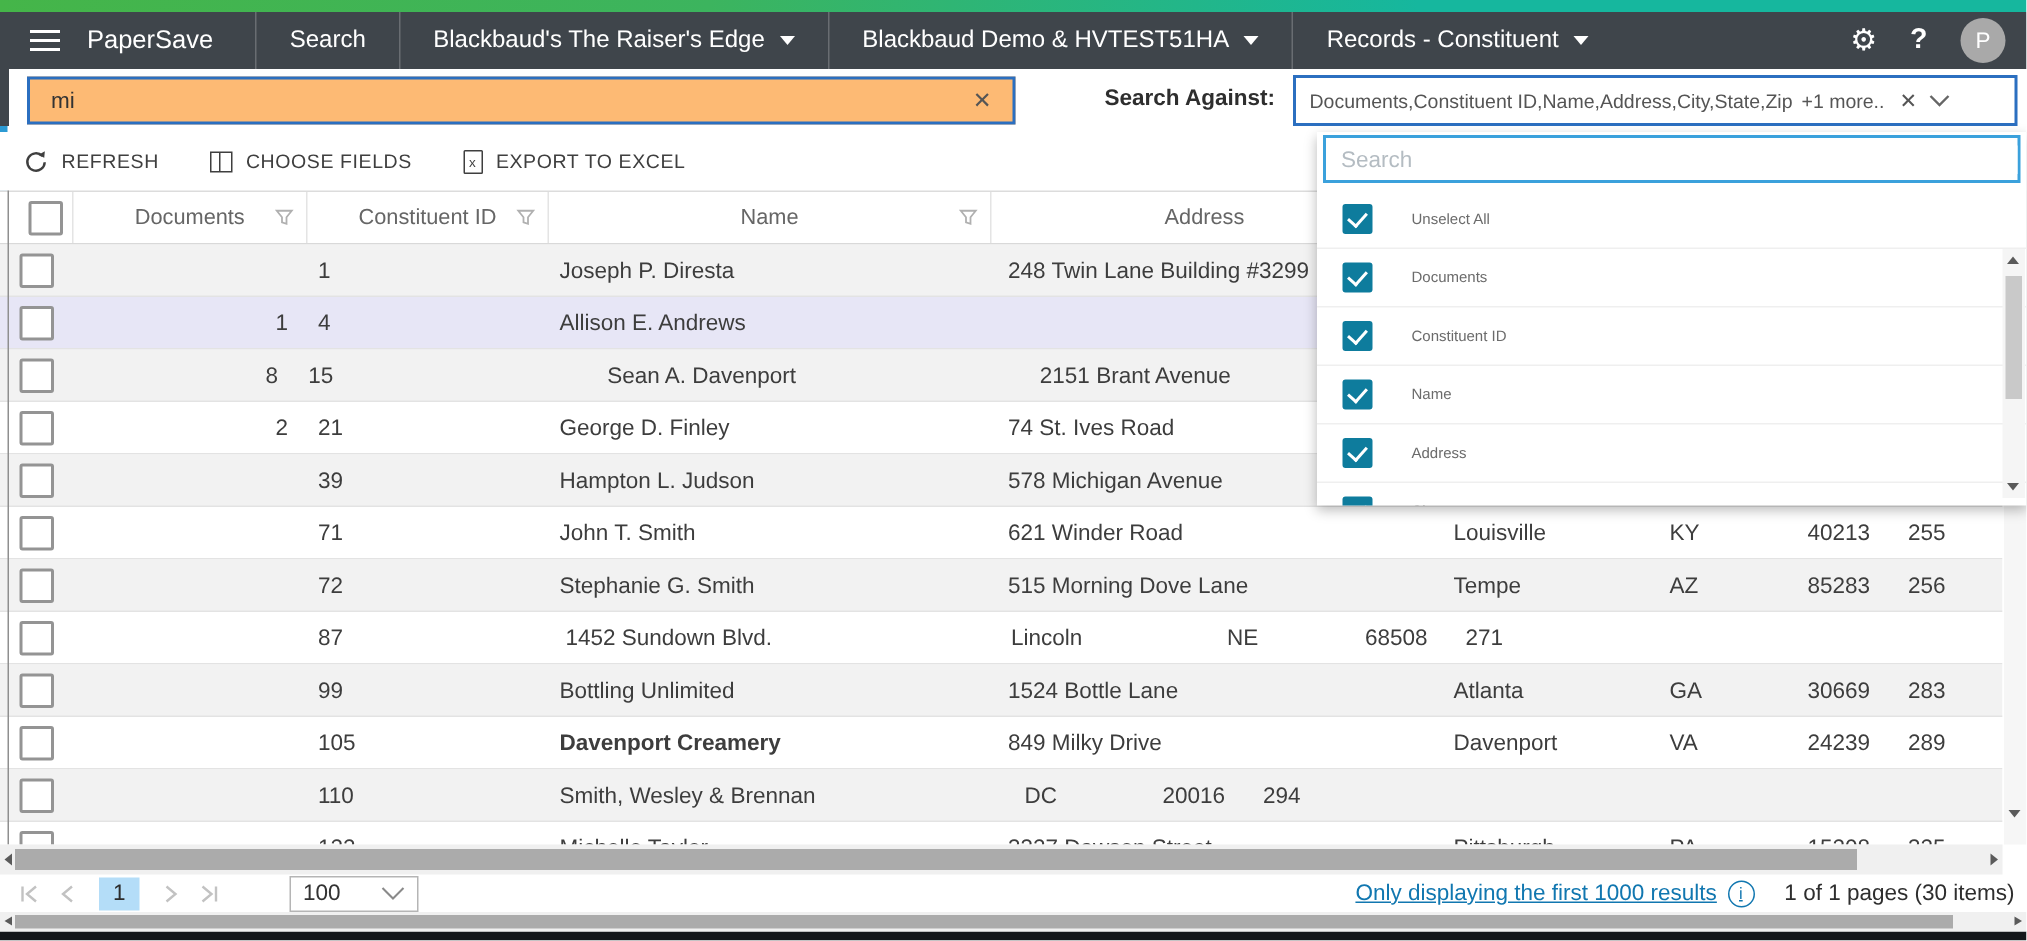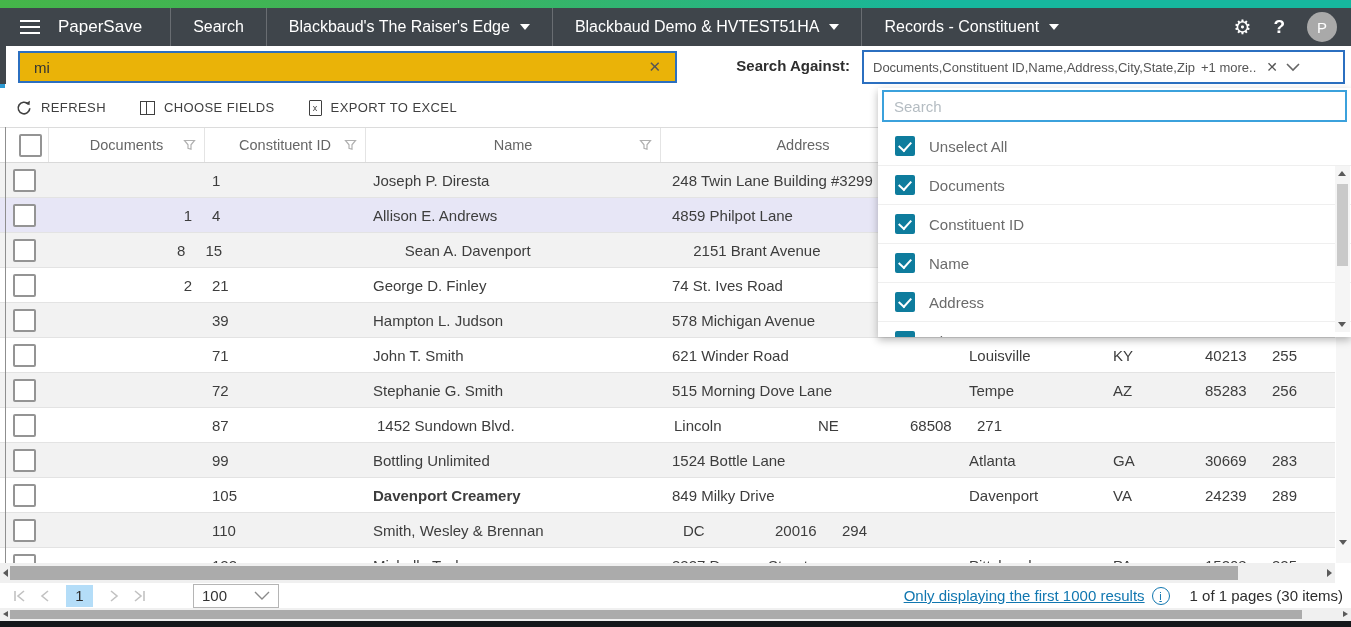--- a/index.html
+++ b/index.html
@@ -17,21 +17,21 @@
   .burger{display:inline-block;margin-right:18px;}
   .burger i{display:block;width:20px;height:2.5px;background:#fff;margin:3.5px 0;}
   .caret{display:inline-block;width:0;height:0;border-left:5px solid transparent;border-right:5px solid transparent;border-top:6px solid #fff;margin-left:10px;}
   .nav-right{margin-left:auto;display:flex;align-items:center;gap:22px;padding-right:14px;border-left:none;}
   .gear{font-size:20px;line-height:1;cursor:pointer;}
   .help{font-size:19px;font-weight:bold;cursor:pointer;}
   .avatar{width:30px;height:30px;border-radius:50%;background:#a9a9a9;color:#fff;display:flex;align-items:center;justify-content:center;font-size:15px;cursor:pointer;}
 
   
   .search-row{left:0;top:46px;width:1351px;height:42px;background:#fff;border-bottom:1px solid #ececec;}
-  .q-input{left:18px;top:51px;width:659px;height:32px;border:2px solid #2b6fc0;background:#eab308;box-sizing:border-box;display:flex;align-items:center;}
+  .q-input{left:18px;top:51px;width:659px;height:32px;border:2px solid #2b6fc0;background:#fdba74;box-sizing:border-box;display:flex;align-items:center;}
   .q-text{padding-left:14px;font-size:15px;color:#333;flex:1;}
   .x-btn{color:#555;font-size:15px;padding:0 14px;cursor:pointer;}
   .against-label{left:700px;top:57px;width:150px;text-align:right;font-size:15px;font-weight:bold;color:#2e2e2e;}
   .ms-box{left:862px;top:50px;width:483px;height:34px;border:2px solid #2b6fc0;box-sizing:border-box;background:#fff;display:flex;align-items:center;overflow:hidden;}
   .ms-fields{font-size:13px;color:#555;padding-left:9px;white-space:nowrap;overflow:hidden;max-width:360px;}
   .ms-more{font-size:13px;color:#555;padding-left:6px;white-space:nowrap;}
   .ms-x{color:#555;font-size:14px;padding:0 8px 0 10px;cursor:pointer;}
   .ms-car{padding-right:8px;cursor:pointer;display:flex;}
 
   
@@ -60,21 +60,21 @@
 
   
   .panel{left:878px;top:88px;width:473px;height:249px;background:#fff;z-index:50;box-shadow:0 3px 8px rgba(0,0,0,0.28);}
   .p-search{position:absolute;left:4px;top:2px;width:465px;height:32px;border:2px solid #3ba1dc;box-sizing:border-box;display:flex;align-items:center;}
   .p-search input{border:none;outline:none;width:100%;font-size:15px;color:#444;padding-left:10px;font-family:"Liberation Sans",sans-serif;}
   .p-search input::placeholder{color:#b4bcc2;}
   .p-list{position:absolute;left:0;top:39px;width:473px;height:210px;overflow:hidden;}
   .p-item{height:38px;display:flex;align-items:center;padding-left:17px;border-bottom:1px solid #efefef;cursor:pointer;}
   .cbx{width:20px;height:20px;background:#0e7c9d;border-radius:2px;position:relative;flex:0 0 auto;}
   .cbx:after{content:"";position:absolute;left:6px;top:2.5px;width:6px;height:10px;border-right:2.2px solid #fff;border-bottom:2.2px solid #fff;transform:rotate(42deg);}
-  .p-label{font-size:15px;color:#6b6b6b;padding-left:14px;}
+  .p-label{font-size:10px;color:#6b6b6b;padding-left:26px;}
   .p-scroll{position:absolute;right:1px;top:78px;bottom:5px;width:15px;background:#f5f5f5;}
   .p-thumb{position:absolute;left:2px;top:18px;width:11px;height:82px;background:#c9c9c9;cursor:pointer;}
   .tri-up{width:0;height:0;border-left:4px solid transparent;border-right:4px solid transparent;border-bottom:5px solid #5a5a5a;position:absolute;left:3px;top:5px;cursor:pointer;}
   .tri-dn{width:0;height:0;border-left:4px solid transparent;border-right:4px solid transparent;border-top:5px solid #5a5a5a;position:absolute;left:3px;bottom:5px;cursor:pointer;}
 
   
   .vscroll{left:1336px;top:127px;width:15px;height:436px;background:#f6f6f6;z-index:10;}
   .vscroll .tri-dn{left:3px;bottom:18px;}
   .hscroll{left:0;top:563px;width:1335px;height:20px;background:#f0f0f0;display:flex;align-items:center;z-index:10;}
   .h-thumb{position:absolute;left:10px;top:3px;height:14px;background:#ababab;cursor:pointer;}
@@ -234,21 +234,20 @@
       <div class="cell" style="width: 87px; padding-left: 30px;"></div>
       <div class="cell" style="width: 73px; padding-left: 10px;"></div>
     </div>
     <div class="grow sel">
       <div class="cell cell-check">
         <span class="chk"></span>
       </div>
       <div class="cell" style="width: 156px; justify-content: flex-end; padding-right: 12px;">1</div>
       <div class="cell" style="width: 161px; padding-left: 8px;">4</div>
       <div class="cell" style="width: 295px; padding-left: 8px;">Allison E. Andrews</div>
-      <div class="cell" style="width: 285px; padding-left: 12px;">4859 Philpot Lane</div>
       <div class="cell" style="width: 145px; padding-left: 24px;"></div>
       <div class="cell" style="width: 85px; padding-left: 23px;"></div>
       <div class="cell" style="width: 87px; padding-left: 30px;"></div>
       <div class="cell" style="width: 73px; padding-left: 10px;"></div>
     </div>
     <div class="grow alt">
       <div class="cell cell-check">
         <span class="chk"></span>
       </div>
       <div class="cell" style="width: 156px; justify-content: flex-end; padding-right: 12px;">8</div>

